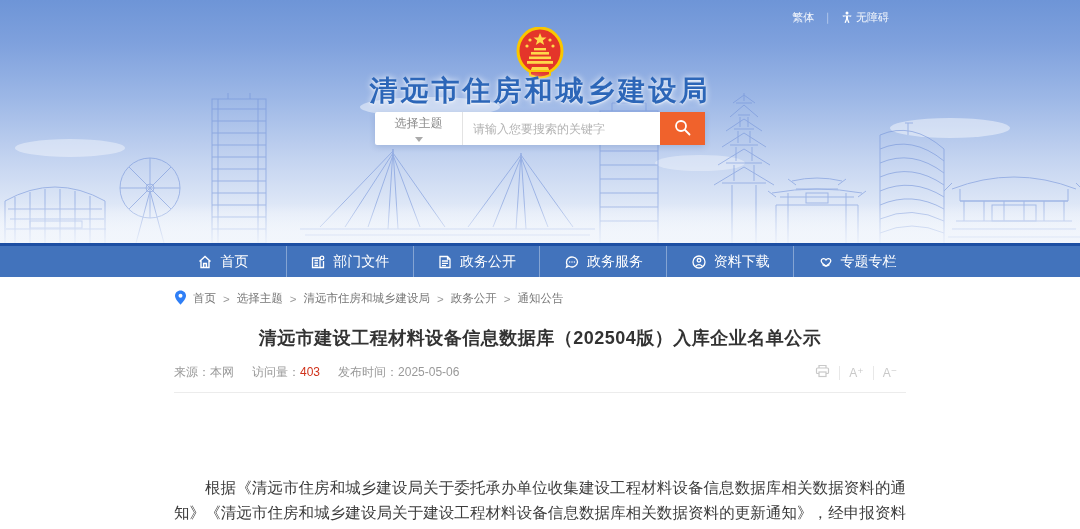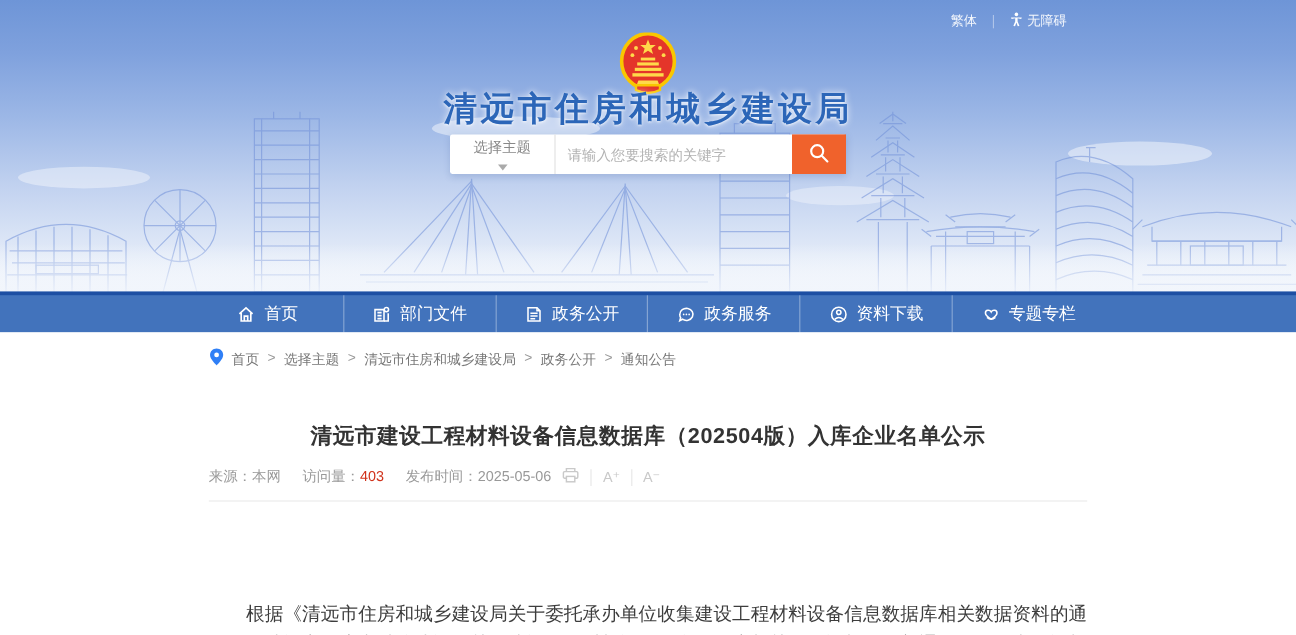--- a/index.html
+++ b/index.html
@@ -77,26 +77,26 @@
   
   .content { position: absolute; top: 277px; left: 0; width: 1080px; height: 252px; background: #fff; }
   .container { width: 732px; margin: 0 auto; }
   .breadcrumb {
     margin-top: 13px; display: flex; align-items: center; gap: 6px;
     font-size: 11.5px; color: #777;
   }
   .breadcrumb .crumb { color: #777; cursor: pointer; }
   .breadcrumb .bsep { color: #999; margin: 0 1px; }
   .article-title {
-    margin-top: 43px; text-align: center;
+    margin-top: 19px; text-align: center;
     font-size: 18px; font-weight: bold; color: #333;
     letter-spacing: 0.5px;
   }
   .meta-row {
-    margin-top: 14px; display: flex; align-items: center; 
+    margin-top: 14px; display: flex; align-items: center; justify-content: space-between;
     font-size: 12px; color: #999;
   }
   .meta-left { display: flex; gap: 18px; align-items: center; }
   .meta-visits-val { color: #d0321b; }
   .meta-tools { display: flex; align-items: center; gap: 0; color: #c9c9c9; }
   .tool { padding: 0 9px; display: flex; align-items: center; cursor: pointer; font-size: 12px; }
   .tool + .tool { border-left: 1px solid #e8e8e8; }
   .divider { margin-top: 11px; border-bottom: 1px solid #ececec; }
   .article-body {
     margin-top: 82px;

